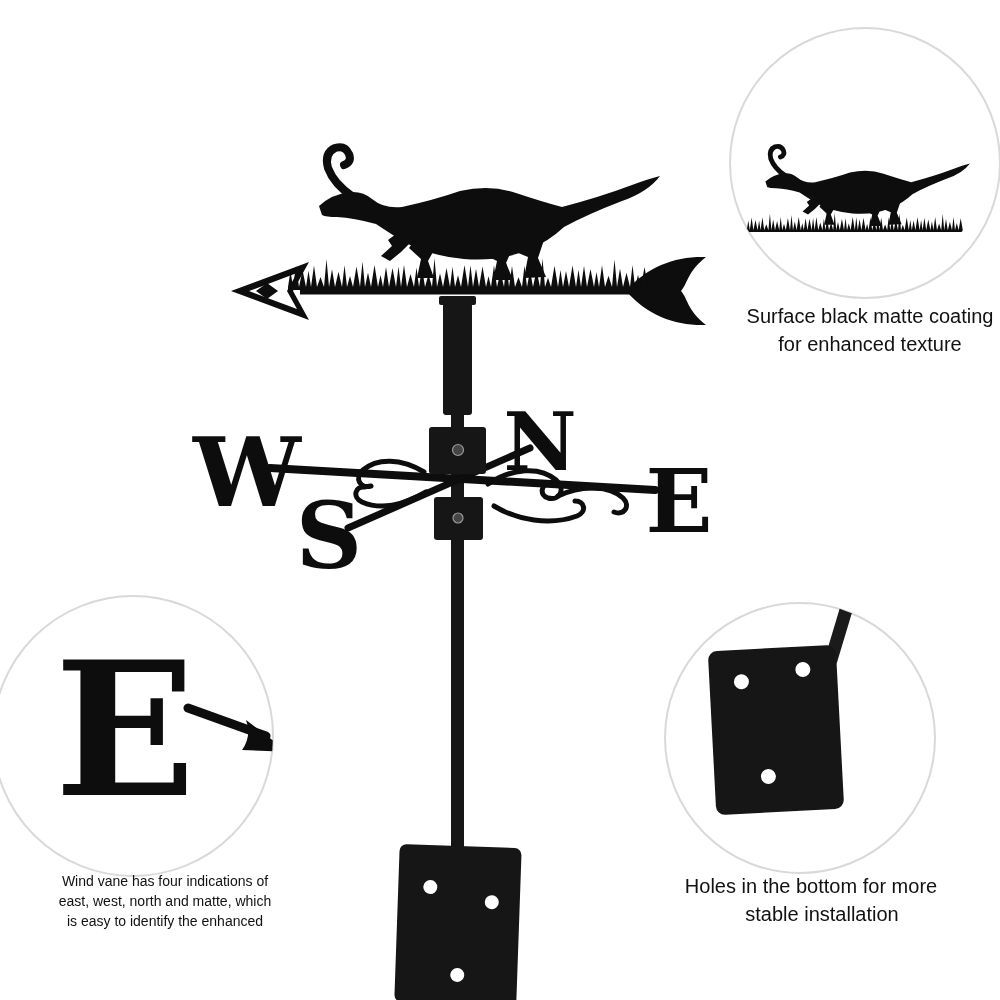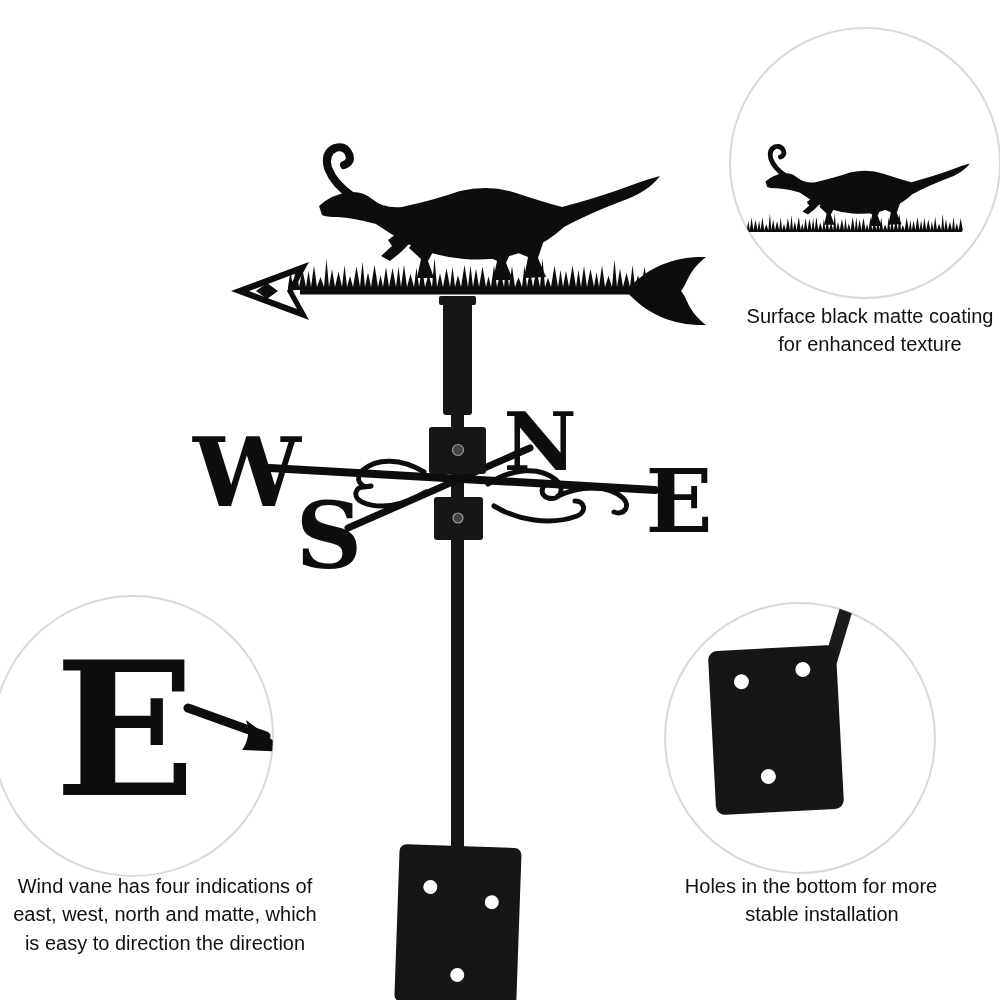--- a/index.html
+++ b/index.html
@@ -32,21 +32,21 @@
     fill:var(--vane-black);
     text-anchor:middle;
   }
   .caption{
     position:absolute;
     color:var(--text);
     font-size:20px;
     line-height:1.42;
   }
   .caption-tr{left:690px;top:302px;width:360px;text-align:center;}
-  .caption-bl{left:0px;top:872px;width:330px;text-align:center;font-size:20px;}
+  .caption-bl{left:0px;top:872px;width:330px;text-align:center;font-size:14px;}
   .caption-br{left:636px;top:872px;width:350px;text-align:center;}
   .caption-br .indent{margin-left:22px;}
 </style>
 </head>
 <body>
 
 <div class="stage">
 
   <svg width="1000" height="1000" viewBox="0 0 1000 1000">
     <defs>
@@ -150,21 +150,21 @@
   </svg>
 
   <div class="caption caption-tr">
     <div>Surface black matte coating</div>
     <div>for enhanced texture</div>
   </div>
 
   <div class="caption caption-bl">
     <div>Wind vane has four indications of</div>
     <div>east, west, north and matte, which</div>
-    <div>is easy to direction the direction</div>
+    <div>is easy to identify the enhanced</div>
   </div>
 
   <div class="caption caption-br">
     <div>Holes in the bottom for more</div>
     <div class="indent">stable installation</div>
   </div>
 
 </div>
 
 </body></html>

